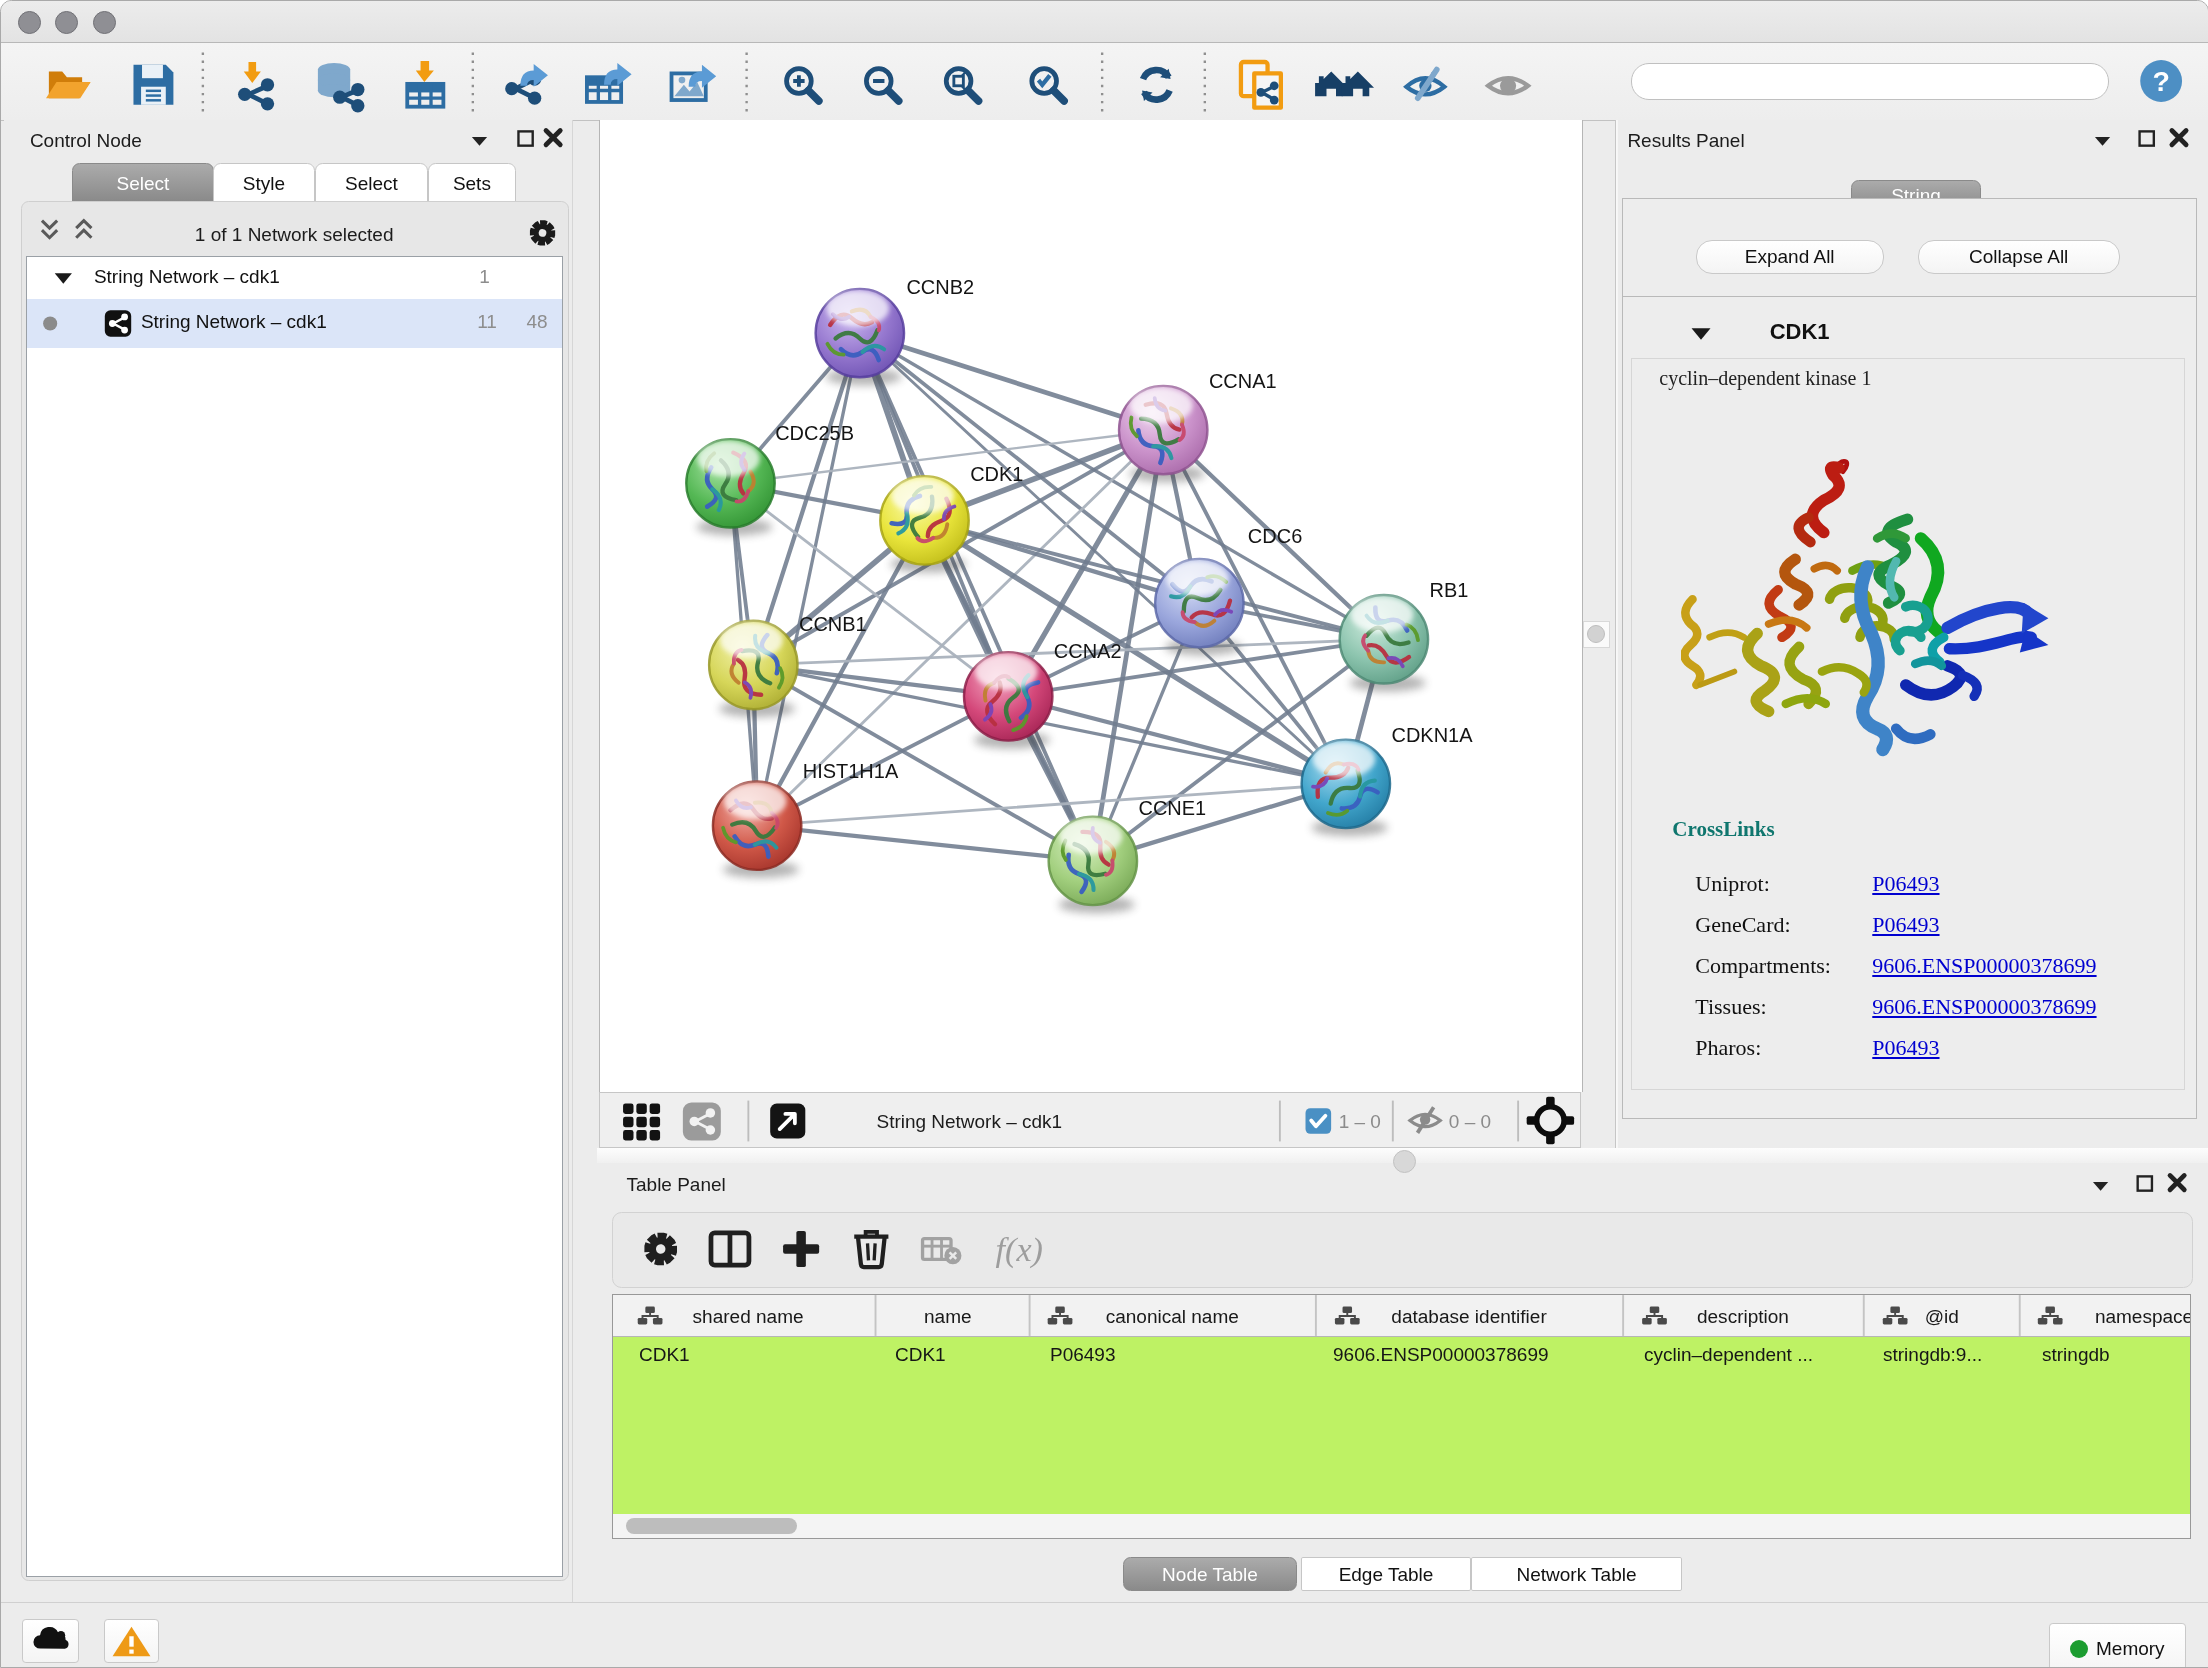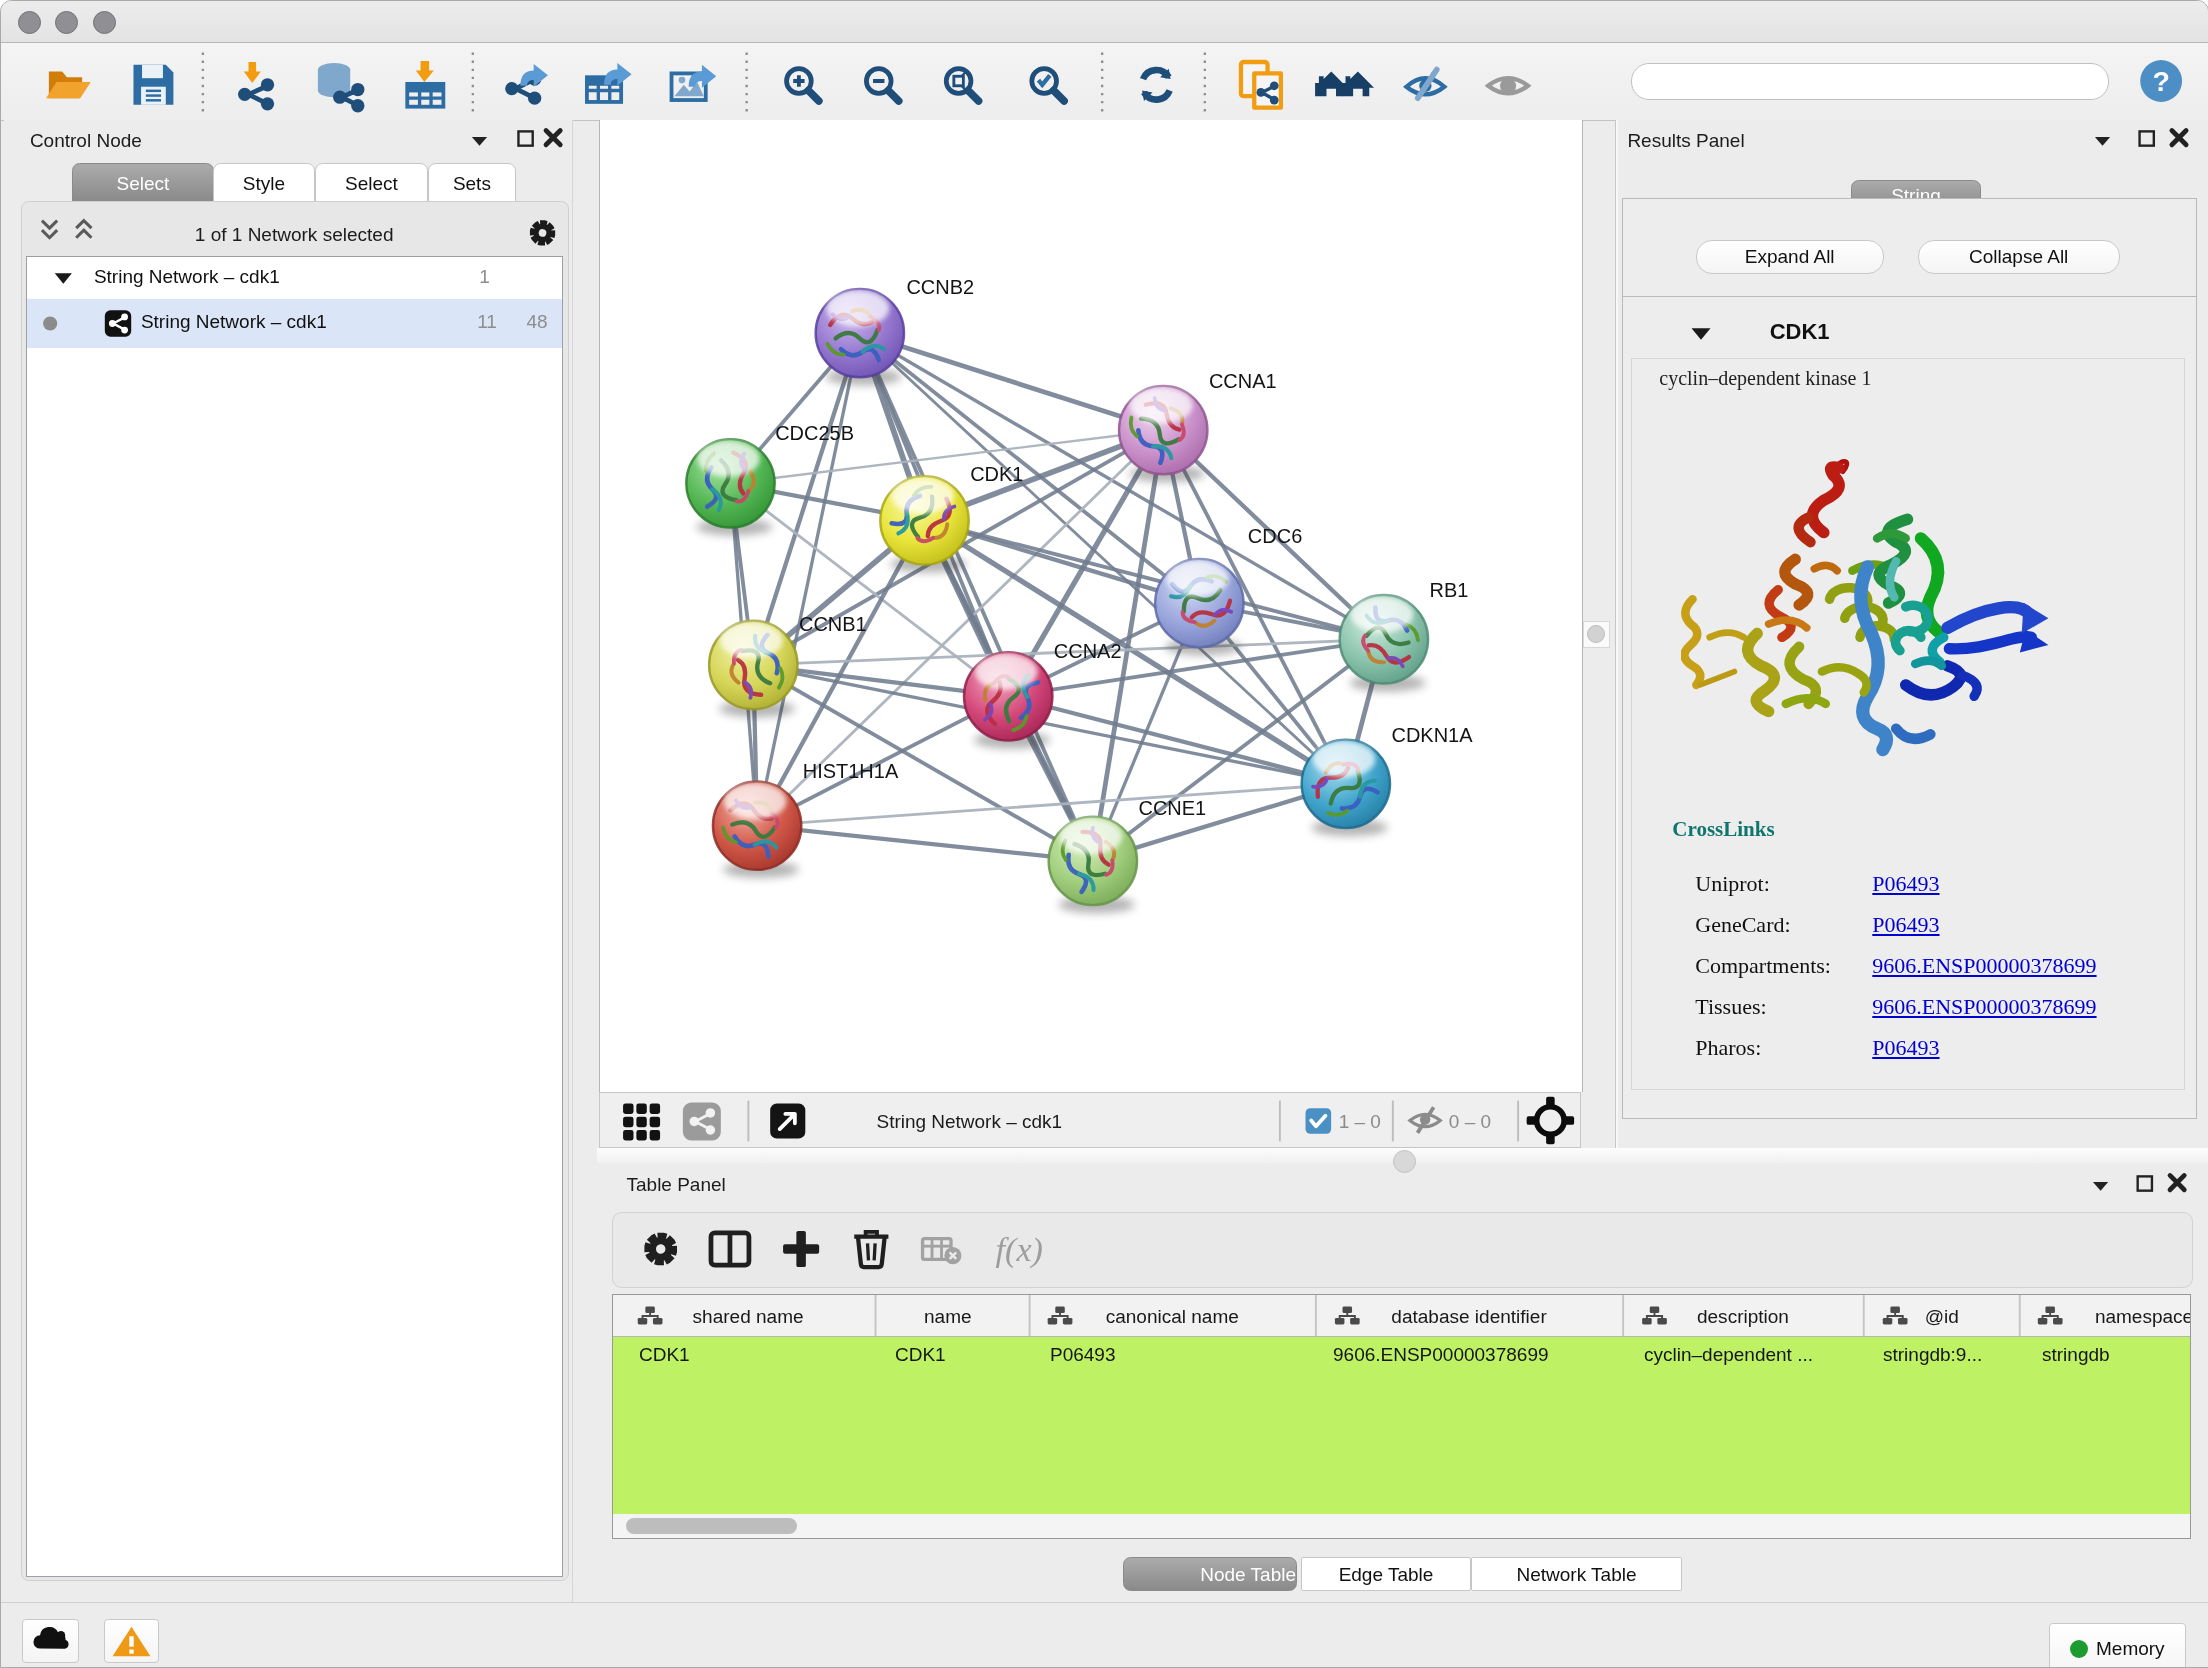--- a/index.html
+++ b/index.html
@@ -638,21 +638,21 @@
       <span class="abs" style="left:720px;top:7.6px;">9606.ENSP00000378699</span>
       <span class="abs" style="left:1031px;top:7.6px;">cyclin–dependent ...</span>
       <span class="abs" style="left:1270px;top:7.6px;">stringdb:9...</span>
       <span class="abs" style="left:1429px;top:7.6px;">stringdb</span>
     </div>
     <div class="abs" style="left:0;bottom:0;width:100%;height:24px;background:#f4f4f4;">
       <div class="abs" style="left:13.3px;top:3.8px;width:171px;height:16px;border-radius:8.6px;background:#bdbdbd;"></div>
     </div>
   </div>
 
-  <div class="tab tabsel" style="left:526px;top:394px;width:174px;height:34px;line-height:34px;border-radius:7.6px;text-align:right;">Node Table</div>
+  <div class="tab tabsel" style="left:526px;top:394px;width:174px;height:34px;line-height:34px;border-radius:7.6px;">Node Table</div>
   <div class="tab" style="left:704px;top:394px;width:170px;height:34px;line-height:34px;border-radius:1.9px;">Edge Table</div>
   <div class="tab" style="left:874px;top:394px;width:211px;height:34px;line-height:34px;border-radius:1.9px;">Network Table</div>
 </div>
 
 <div class="abs" style="left:0;top:1601px;width:2208px;height:68px;background:#ececec;border-top:1px solid #d0d0d0;">
   <div class="btn" style="left:21px;top:16px;width:57px;height:44px;border-radius:3.8px;">
     <svg width="55" height="42" viewBox="0 0 58 44">
           <path d="M18,30 a7,7 0 0 1 0,-14 a10,10 0 0 1 19,-3 a7.5,7.5 0 0 1 8,8 a4.8,4.8 0 0 1 -1,9.2 Z" fill="#111"></path>
           <circle cx="40" cy="16" r="4.5" fill="#111"></circle>
         </svg>

